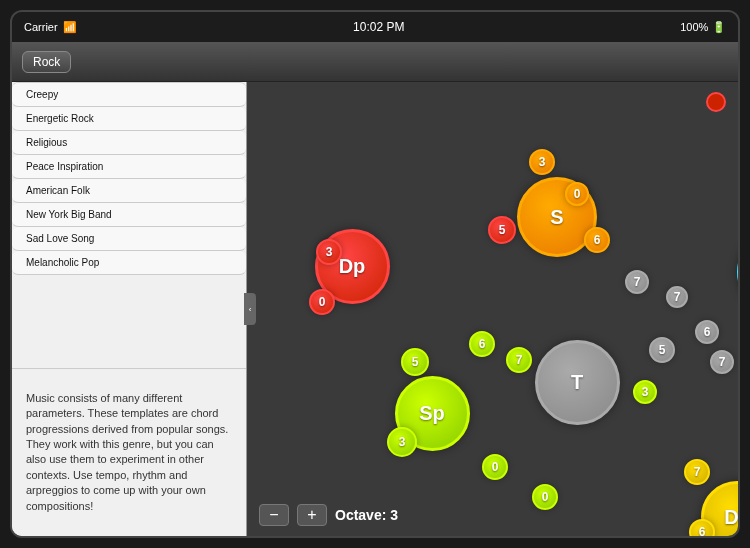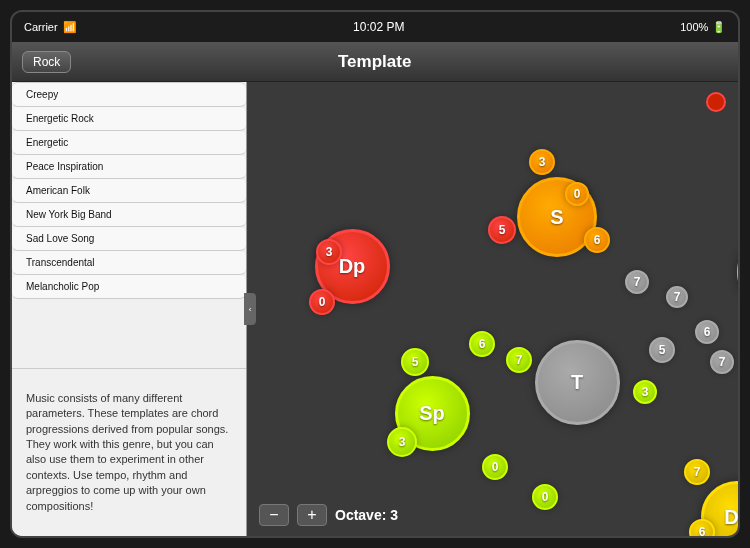--- a/index.html
+++ b/index.html
@@ -203,37 +203,35 @@
     </span>
     <span class="status-time">10:02 PM</span>
     <span class="status-right">
       <span>100%</span>
       <span>🔋</span>
     </span>
   </div>
 
   <div class="nav-bar">
     <button class="back-btn">Rock</button>
-    <span class="nav-title">Template</span>
     <div style="width:50px;"></div>
   </div>
 
   <div class="main-content">
 
     <div class="sidebar">
       <div class="sidebar-list">
 
       <div class="sidebar-item">Creepy</div>
           <div class="sidebar-item">Energetic Rock</div>
-          <div class="sidebar-item">Energetic</div>
+          <div class="sidebar-item">Religious</div>
           <div class="sidebar-item">Peace Inspiration</div>
           <div class="sidebar-item">American Folk</div>
           <div class="sidebar-item">New York Big Band</div>
           <div class="sidebar-item">Sad Love Song</div>
-          <div class="sidebar-item">Transcendental</div>
           <div class="sidebar-item">Melancholic Pop</div>
         </div>
       <div class="sidebar-description">Music consists of many different parameters. These templates are chord progressions derived from popular songs. They work with this genre, but you can also use them to experiment in other contexts. Use tempo, rhythm and arpreggios to come up with your own compositions!</div>
       <div class="collapse-handle">‹</div>
     </div>
 
     <div class="viz-area" id="viz-area">
 
       <div class="record-btn"></div>
 

